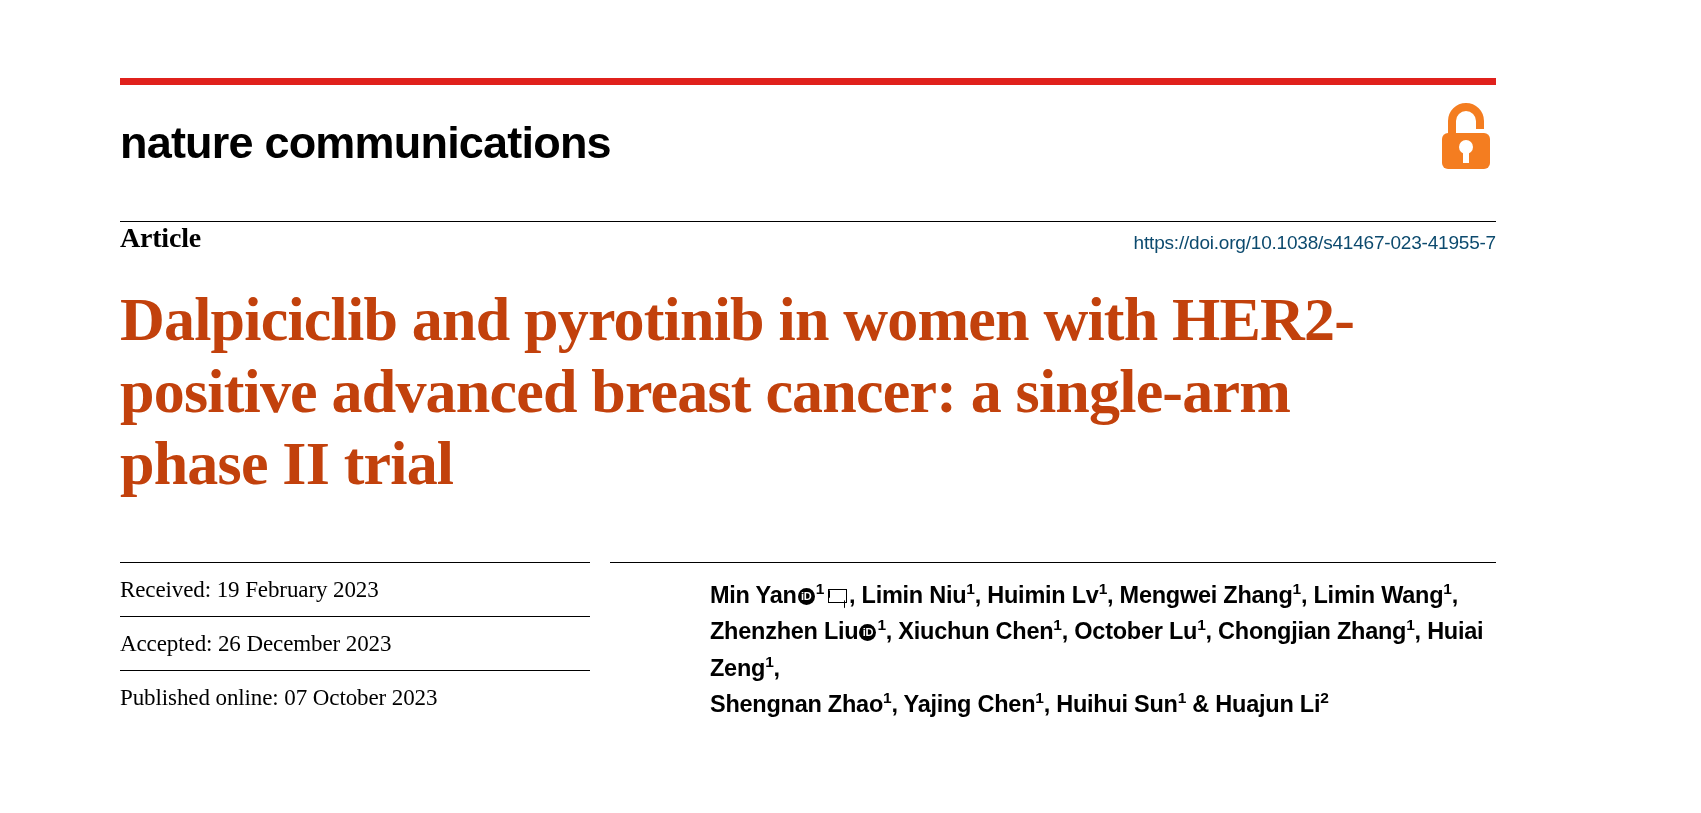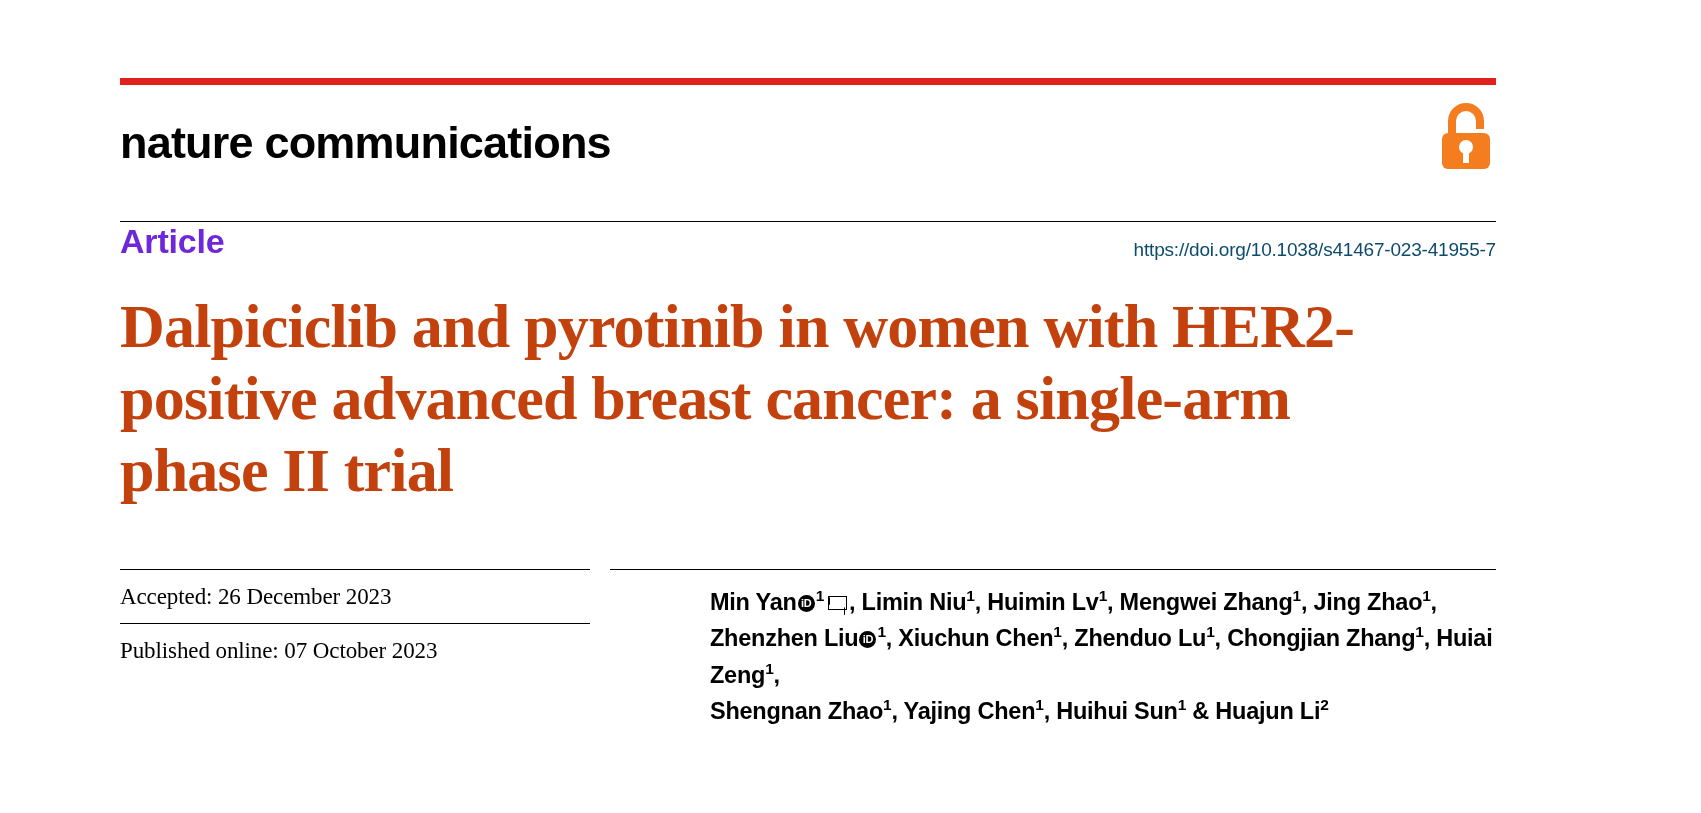--- a/index.html
+++ b/index.html
@@ -57,24 +57,24 @@
     width: 100%;
     margin-top: 36px;
   }
   .meta-row {
     display: flex;
     align-items: flex-end;
     justify-content: space-between;
     padding-bottom: 6px;
   }
   .article-label {
-    font-family: Liberation Sans, sans-serif;
-    font-weight: 700;
-    font-size: 34px;
-    color: #6d28d9;
+    font-family: Liberation Serif, serif;
+    font-weight: 700;
+    font-size: 28px;
+    color: #000000;
     letter-spacing: -0.2px;
   }
   .doi-link {
     font-family: "Liberation Sans", sans-serif;
     font-size: 19px;
     color: #0c4a6e;
     text-decoration: none;
     letter-spacing: -0.2px;
   }
   .paper-title {
@@ -195,27 +195,28 @@
 
     <div class="meta-row">
       <div class="article-label">Article</div>
       <a class="doi-link" href="#">https://doi.org/10.1038/s41467-023-41955-7</a>
     </div>
 
     <h1 class="paper-title">Dalpiciclib and pyrotinib in women with HER2-positive advanced breast cancer: a single-arm phase II trial</h1>
 
     <div class="lower">
       <div class="dates-col">
+        <div class="date-line">Received: 19 February 2023</div>
         <div class="date-line">Accepted: 26 December 2023</div>
         <div class="date-line">Published online: 07 October 2023</div>
       </div>
 
       <div class="authors-col">
         <div class="authors">
-          <span>Min Yan</span><span class="orcid"></span><sup>1</sup><span class="envelope"></span><span>, Limin Niu</span><sup>1</sup><span>, Huimin Lv</span><sup>1</sup><span>, Mengwei Zhang</span><sup>1</sup><span>, Jing Zhao</span><sup>1</sup>,<br>
-          <span>Zhenzhen Liu</span><span class="orcid"></span><sup>1</sup><span>, Xiuchun Chen</span><sup>1</sup><span>, Zhenduo Lu</span><sup>1</sup><span>, Chongjian Zhang</span><sup>1</sup><span>, Huiai Zeng</span><sup>1</sup>,<br>
+          <span>Min Yan</span><span class="orcid"></span><sup>1</sup><span class="envelope"></span><span>, Limin Niu</span><sup>1</sup><span>, Huimin Lv</span><sup>1</sup><span>, Mengwei Zhang</span><sup>1</sup><span>, Limin Wang</span><sup>1</sup>,<br>
+          <span>Zhenzhen Liu</span><span class="orcid"></span><sup>1</sup><span>, Xiuchun Chen</span><sup>1</sup><span>, October Lu</span><sup>1</sup><span>, Chongjian Zhang</span><sup>1</sup><span>, Huiai Zeng</span><sup>1</sup>,<br>
           <span>Shengnan Zhao</span><sup>1</sup><span>, Yajing Chen</span><sup>1</sup><span>, Huihui Sun</span><sup>1</sup><span> &amp; Huajun Li</span><sup>2</sup>
         </div>
       </div>
     </div>
 
   </div>
 </div>
 
 </body></html>

